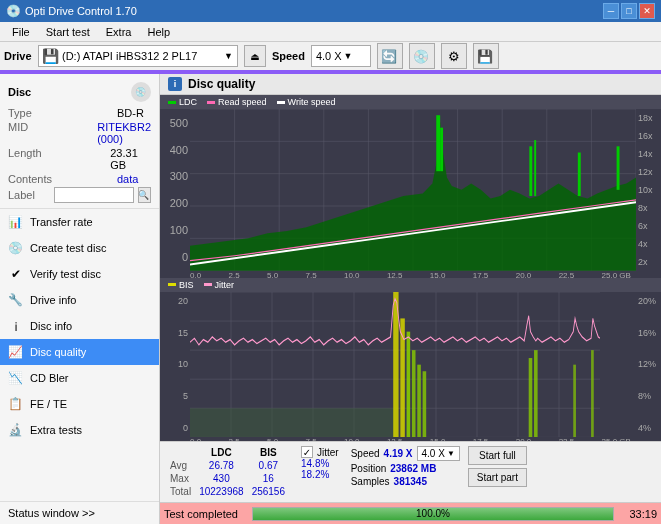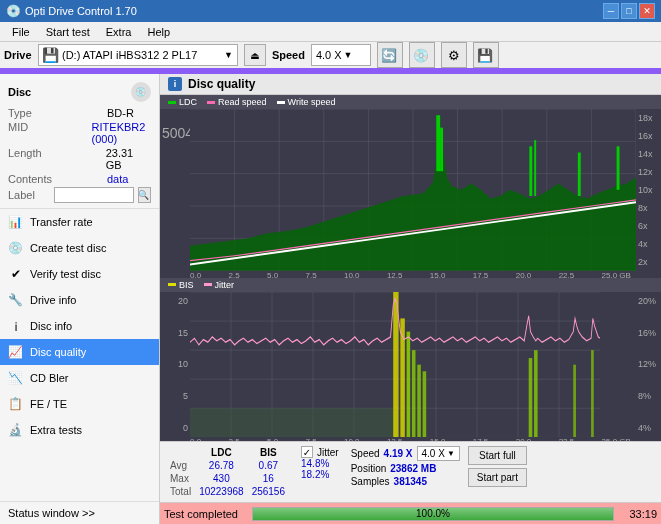--- a/index.html
+++ b/index.html
@@ -10,39 +10,39 @@
     .title-bar-left { display: flex; align-items: center; gap: 4px; }
     .title-bar-controls { display: flex; gap: 2px; }
     .title-btn { width: 16px; height: 16px; background: #4a8fd6; border: 1px solid #6aaae8; color: white; font-size: 9px; display: flex; align-items: center; justify-content: center; cursor: pointer; }
     .title-btn.close { background: #e05a4e; }
 
     
     .menu-bar { background: #f0f0f0; height: 20px; display: flex; align-items: center; padding: 0 4px; border-bottom: 1px solid #ccc; }
     .menu-item { padding: 2px 8px; font-size: 11px; cursor: pointer; }
 
     
-    .drive-bar { background: #f0f0f0; height: 32px; display: flex; align-items: center; padding: 0 4px; border-bottom: 6px solid #8b5cf6; gap: 6px; }
+    .drive-bar { background: #f0f0f0; height: 32px; display: flex; align-items: center; padding: 0 4px; border-bottom: 4px solid #8b5cf6; gap: 6px; }
     .drive-label { font-size: 11px; font-weight: bold; }
     .drive-select { display: flex; align-items: center; gap: 2px; background: white; border: 1px solid #aaa; padding: 2px 4px; height: 22px; }
     .drive-select-text { font-size: 11px; width: 160px; }
     .drive-btn { width: 22px; height: 22px; background: #e8e8e8; border: 1px solid #aaa; display: flex; align-items: center; justify-content: center; cursor: pointer; font-size: 10px; }
     .speed-label { font-size: 11px; font-weight: bold; }
     .speed-select { background: white; border: 1px solid #aaa; padding: 2px 4px; height: 22px; font-size: 11px; display: flex; align-items: center; gap: 2px; width: 60px; }
     .icon-btn { width: 26px; height: 26px; background: #e8e8e8; border: 1px solid #aaa; display: flex; align-items: center; justify-content: center; cursor: pointer; font-size: 13px; }
 
     
     .main { display: flex; height: calc(524px - 22px - 20px - 32px); }
 
     
     .sidebar { width: 160px; background: #f5f5f5; border-right: 1px solid #ccc; display: flex; flex-direction: column; flex-shrink: 0; }
     .sidebar-section { padding: 4px 0; border-bottom: 1px solid #ddd; }
     .disc-header { display: flex; align-items: center; justify-content: space-between; padding: 4px 8px; }
     .disc-title { font-weight: bold; font-size: 11px; }
     .disc-icon { width: 20px; height: 20px; background: #ddd; border-radius: 50%; display: flex; align-items: center; justify-content: center; font-size: 9px; }
-    .disc-info-row { display: flex; padding: 1px 8px; gap: 8px; }
+    .disc-info-row { display: flex; padding: 1px 8px; gap: 18px; }
     .disc-info-label { color: #666; width: 55px; font-size: 11px; }
     .disc-info-value { font-size: 11px; color: #0000cc; padding-left: 36px; }
     .disc-info-value.black { color: #000; }
     .label-row { display: flex; padding: 1px 8px; align-items: center; gap: 4px; }
     .label-input { border: 1px solid #aaa; height: 16px; width: 80px; font-size: 10px; }
     .label-btn { width: 16px; height: 16px; background: #e8e8e8; border: 1px solid #aaa; display: flex; align-items: center; justify-content: center; font-size: 9px; cursor: pointer; }
 
     .nav-item { display: flex; align-items: center; padding: 5px 8px; cursor: pointer; font-size: 11px; gap: 6px; }
     .nav-item.active { background: #3d8cf5; color: white; }
     .nav-icon { width: 16px; height: 16px; display: flex; align-items: center; justify-content: center; font-size: 12px; flex-shrink: 0; }
@@ -228,21 +228,21 @@
             <div class="legend-dot" style="background:#ff69b4;"></div>
             <span>Read speed</span>
           </div>
           <div class="legend-item">
             <div class="legend-dot" style="background:#ffffff;"></div>
             <span>Write speed</span>
           </div>
         </div>
 
         <div style="display:flex; height:calc(100% - 18px);">
-          <div style="width:30px; display:flex; justify-content:space-between; padding:16px 2px; color:#aaa; font-size:14px; text-align:right; background:#3a3a4a;">
+          <div style="width:30px; display:flex; flex-direction:column; justify-content:space-between; padding:8px 2px; color:#aaa; font-size:11px; text-align:right; background:#3a3a4a;">
             <span>500</span>
             <span>400</span>
             <span>300</span>
             <span>200</span>
             <span>100</span>
             <span>0</span>
           </div>
           <svg style="flex:1; height:100%;" viewBox="0 0 460 130" preserveAspectRatio="none">
 
             <rect width="460" height="130" fill="#3a3a4a"></rect>

